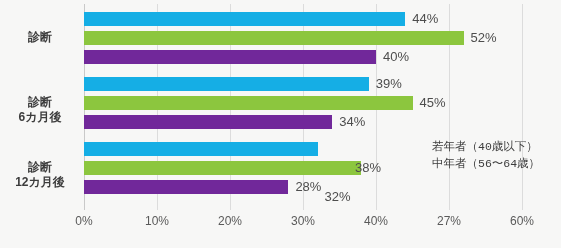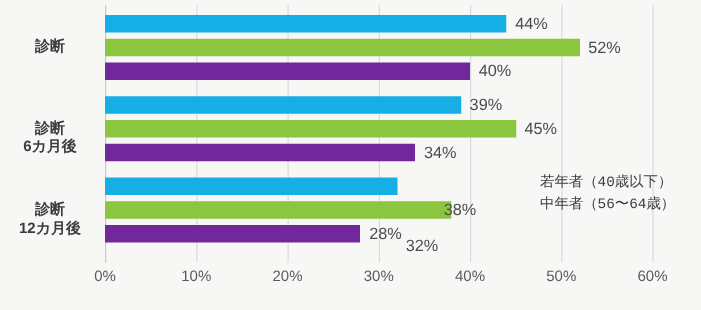--- a/index.html
+++ b/index.html
@@ -133,21 +133,21 @@
         <div class="bar-value" style="top: 180px; left: 204.4px;">28%</div>
       </div>
   </div>
 
   <div class="xaxis" id="xaxis">
       <div class="xtick" style="left: 0px;">0%</div>
       <div class="xtick" style="left: 73px;">10%</div>
       <div class="xtick" style="left: 146px;">20%</div>
       <div class="xtick" style="left: 219px; text-align: right;">30%</div>
       <div class="xtick" style="left: 292px;">40%</div>
-      <div class="xtick" style="left: 365px;">50%</div>
+      <div class="xtick" style="left: 365px;">27%</div>
       <div class="xtick" style="left: 438px;">60%</div>
     </div>
 
   <div class="legend">
     <span class="legend-item">若年者（40歳以下）</span>
     <span class="legend-item">中年者（56〜64歳）</span>
   </div>
 
 </div>
 

